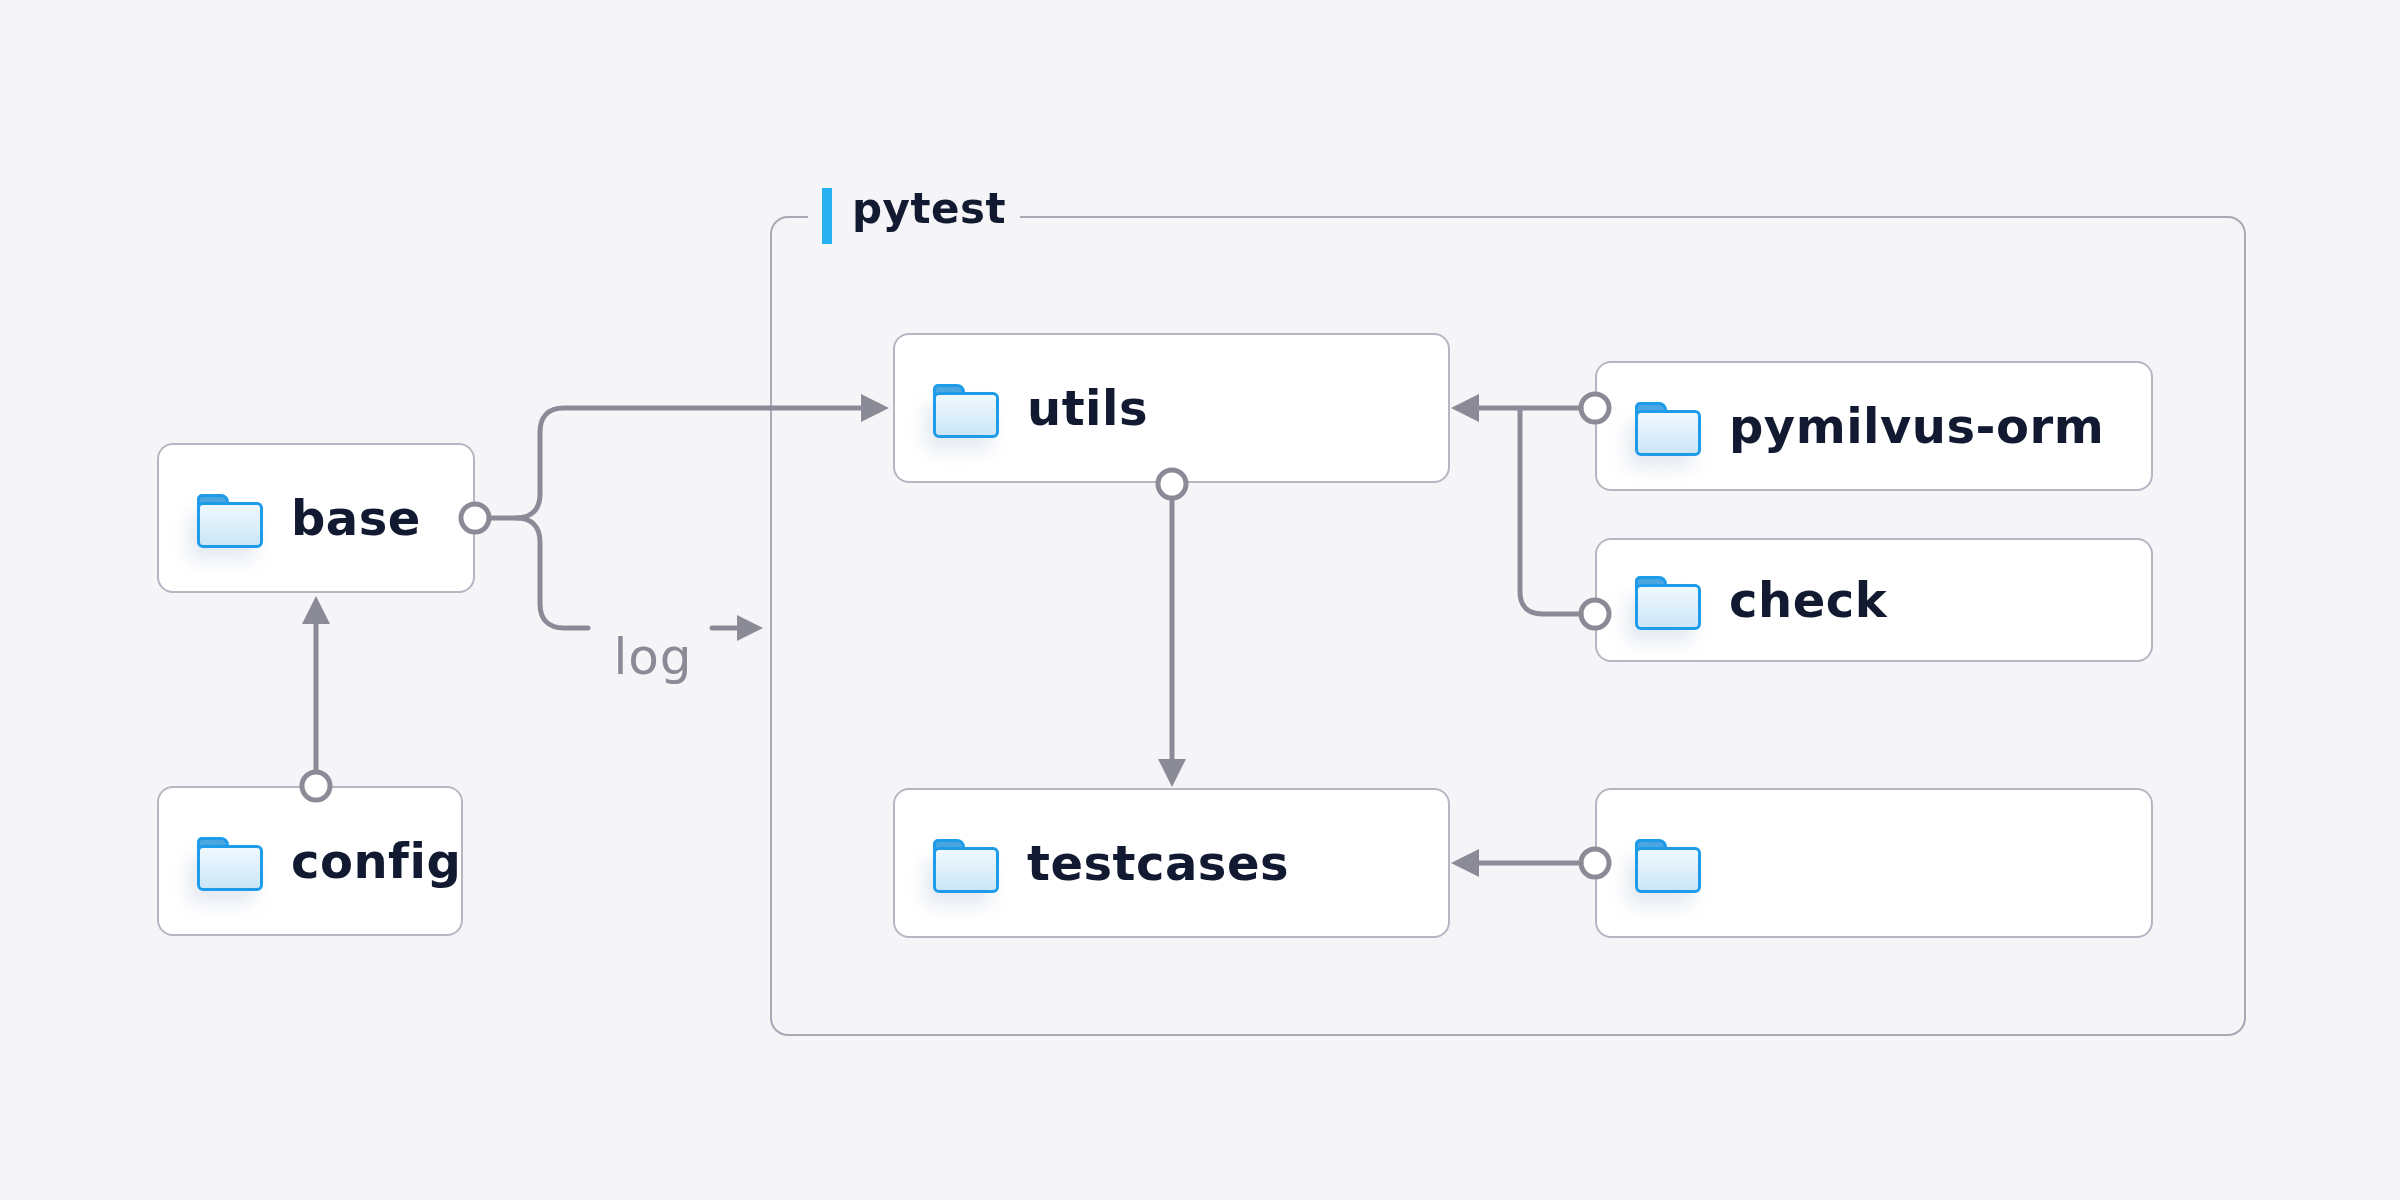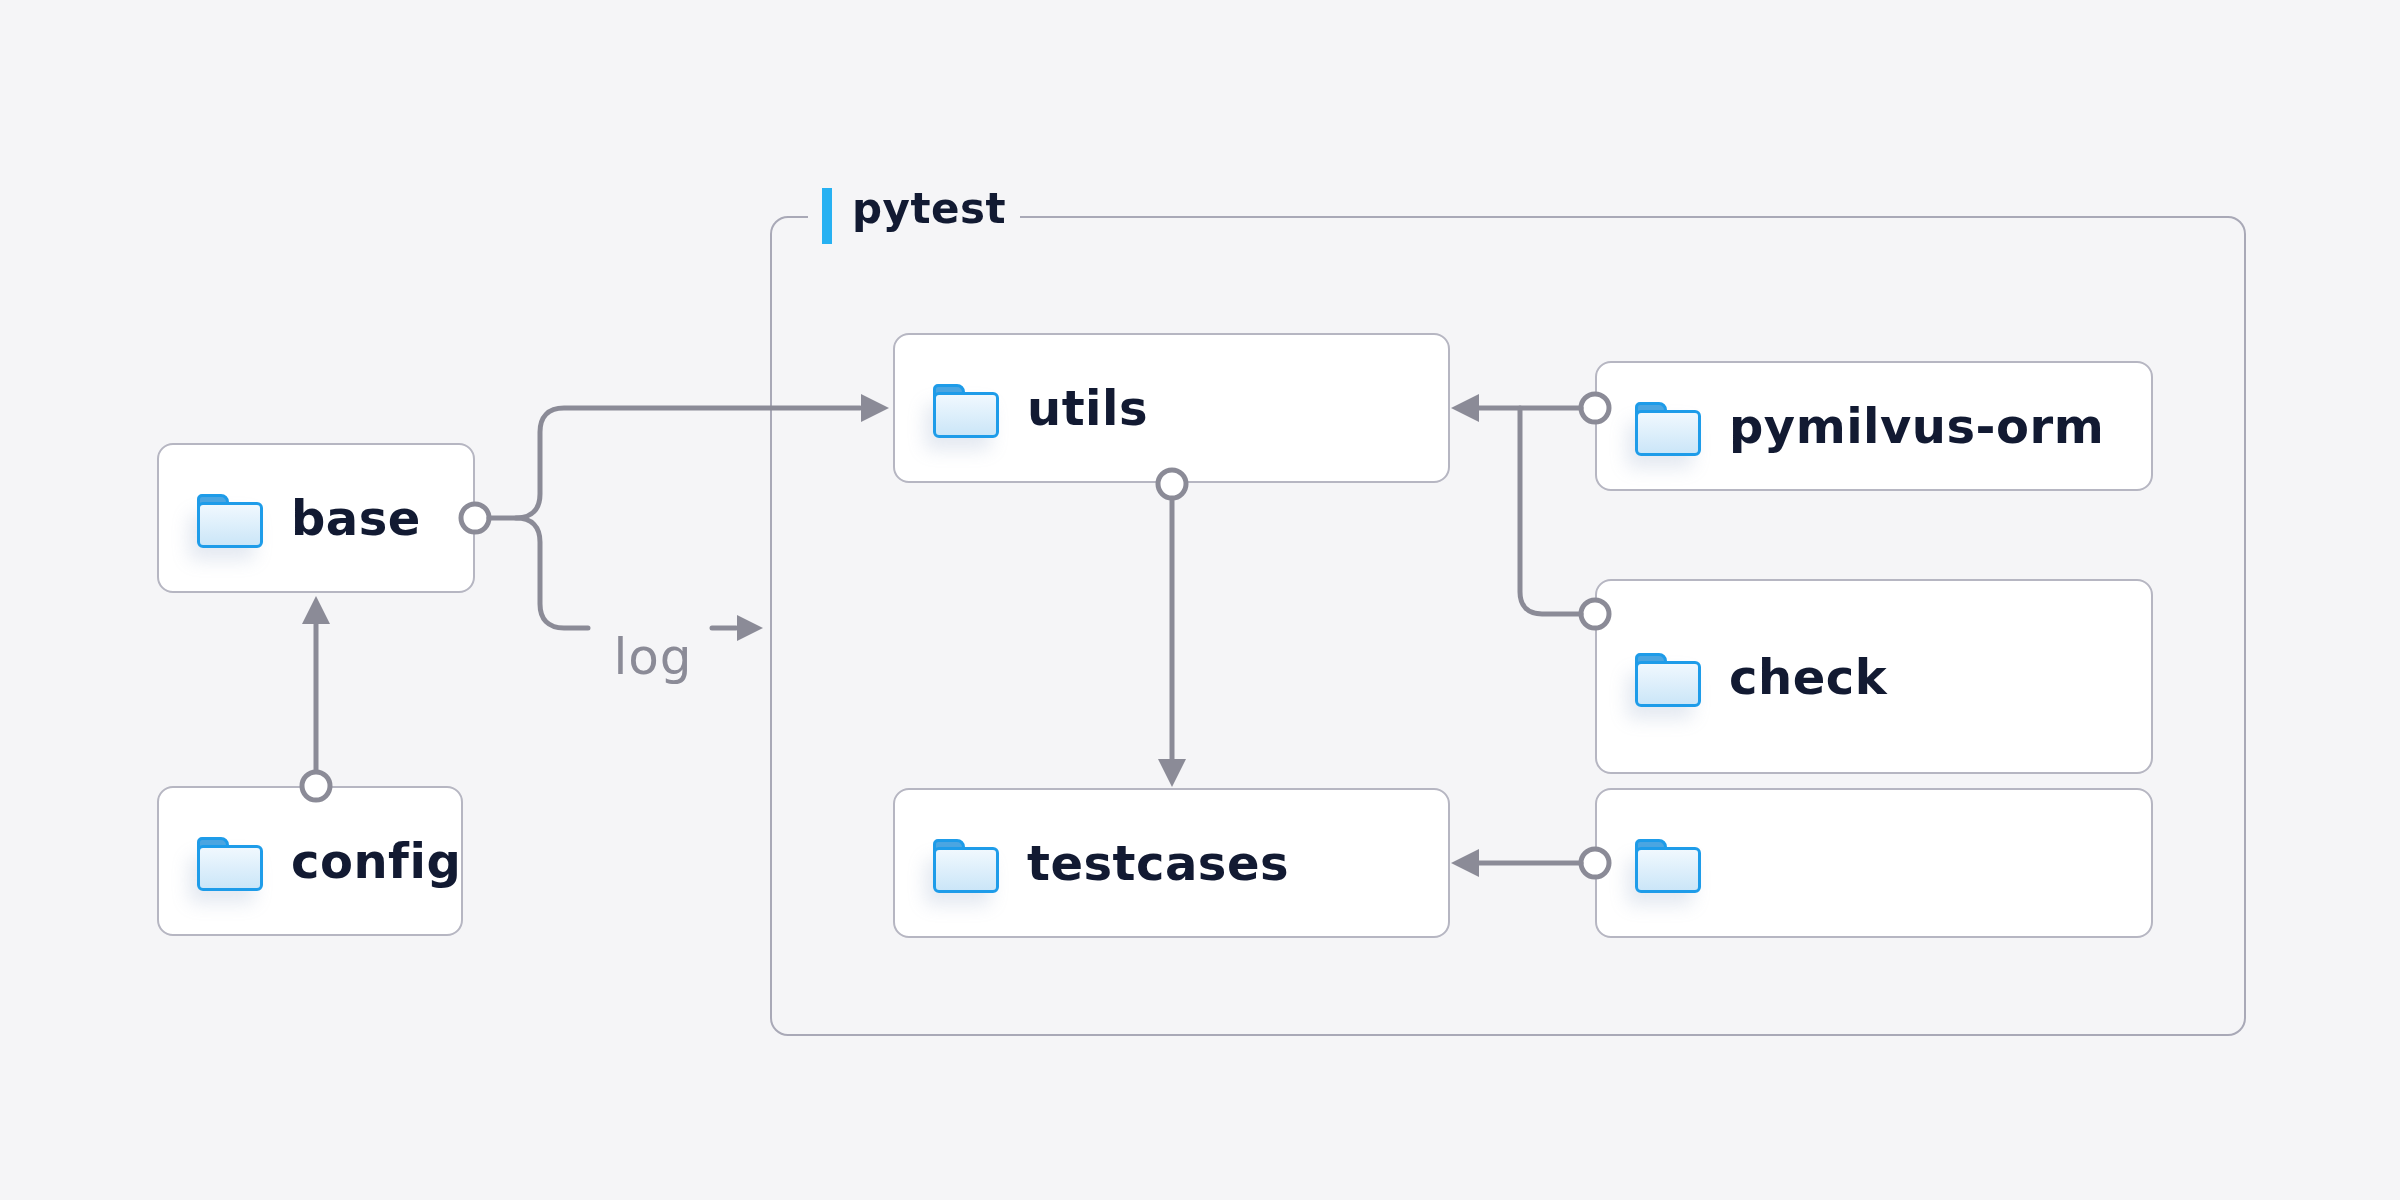--- a/index.html
+++ b/index.html
@@ -42,21 +42,21 @@
   .node{
     position:absolute;display:flex;align-items:center;gap:28px;
     background:var(--node-bg);border:2px solid var(--node-border);
     border-radius:16px;box-sizing:border-box;padding-left:38px;
     font-size:48px;font-weight:700;color:var(--text);letter-spacing:0.5px;
   }
   #node-utils    {left:157px; top:443px; width:318px; height:150px;}
   #node-config   {left:157px; top:786px; width:306px; height:150px;}
   #node-base     {left:893px; top:333px; width:557px; height:150px;}
   #node-pymilvus {left:1595px;top:333px; width:558px; height:130px;margin-top:28px;}
-  #node-check    {left:1595px;top:538px; width:558px; height:195px;margin-top:41px;}
+  #node-check    {left:1595px;top:538px; width:558px; height:124px;}
   #node-testcases{left:893px; top:788px; width:557px; height:150px;}
   #node-common   {left:1595px;top:788px; width:558px; height:150px;}
   
   .folder{position:relative;width:66px;height:60px;flex:none;}
   .folder .tab{
     position:absolute;left:0;top:6px;width:32px;height:18px;
     background:var(--folder-tab);border:3.5px solid var(--folder-stroke);
     border-radius:5px 8px 0 0;box-sizing:border-box;
   }
   .folder .fbody{

